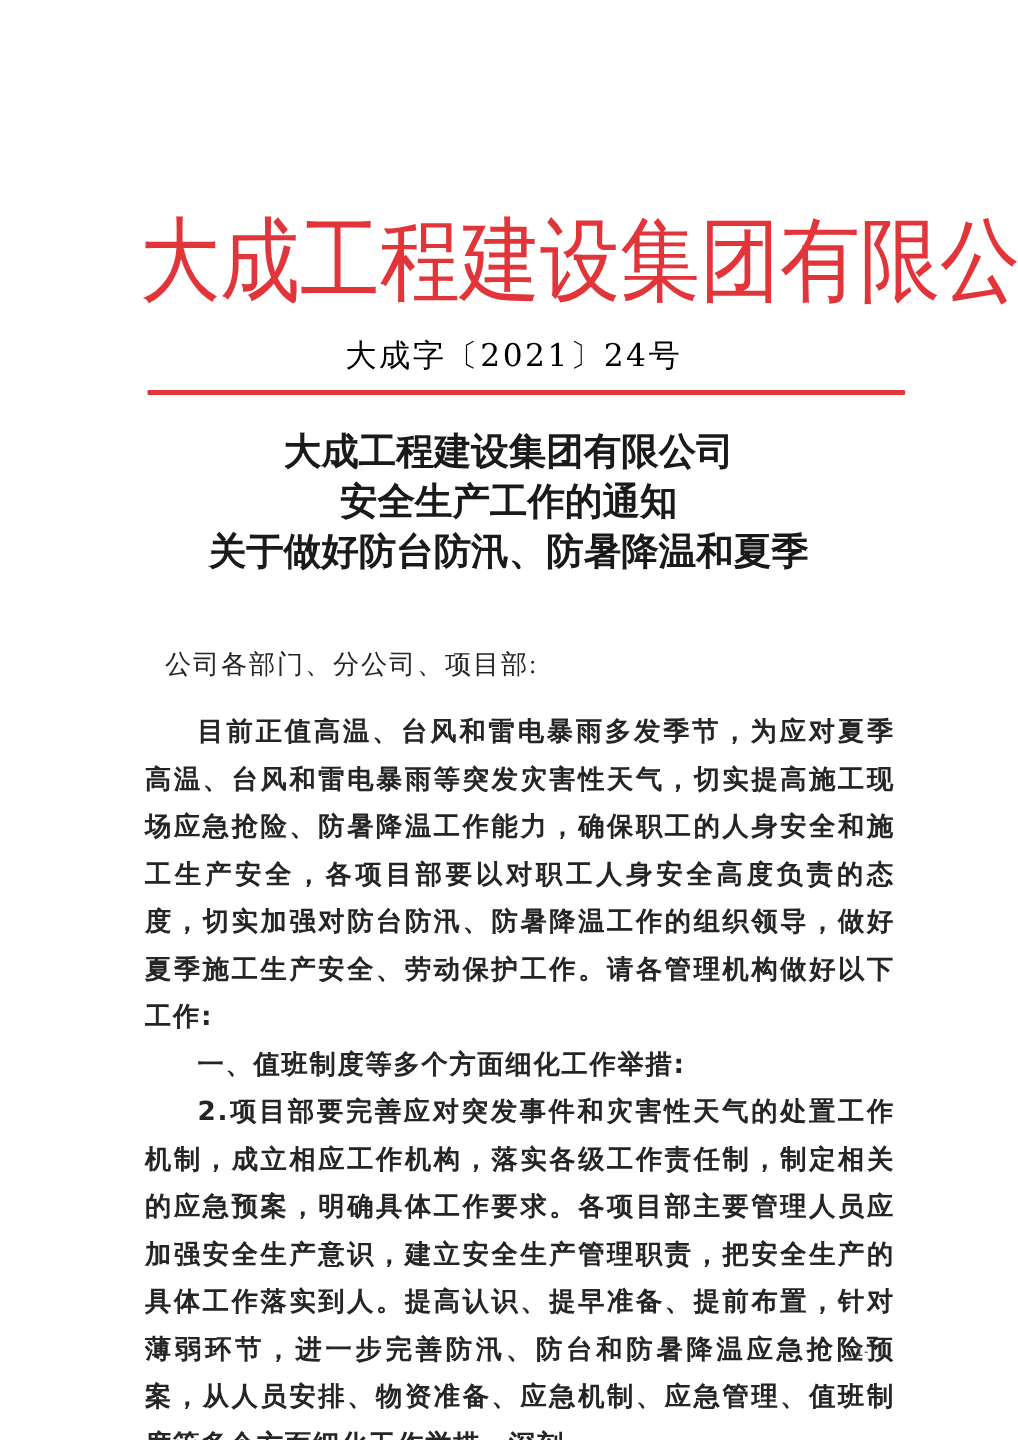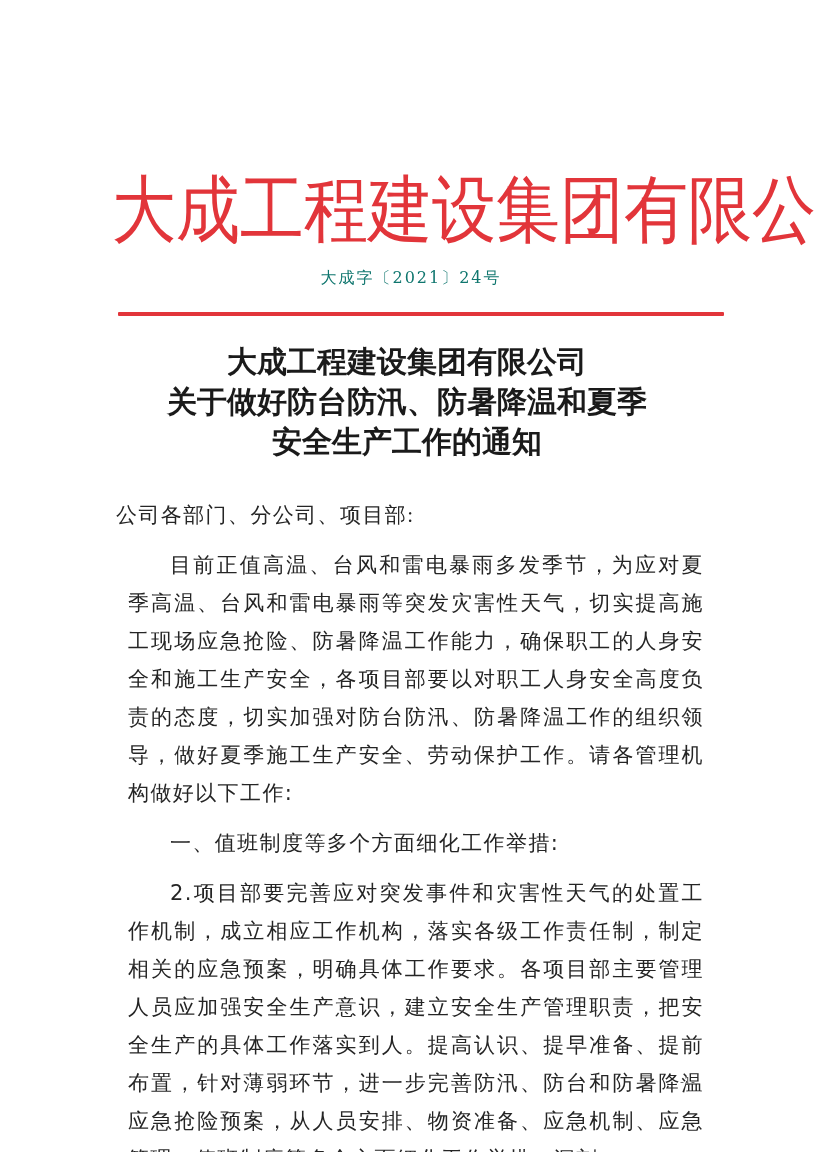--- a/index.html
+++ b/index.html
@@ -38,23 +38,23 @@
       white-space: nowrap;
       transform: scaleY(1.15);
       transform-origin: top left;
     }
     .doc-number {
       position: absolute;
       left: 0;
       width: 814px;
       top: 268px;
       text-align: center;
-      font-size: 16px;
+      font-size: 25px;
       letter-spacing: 2px;
-      color: #0f766e;
+      color: #000000;
       padding-left: 8px;
       box-sizing: border-box;
     }
     .red-rule {
       position: absolute;
       left: 118px;
       top: 312px;
       width: 606px;
       height: 4px;
       background: #e2353a;
@@ -81,27 +81,28 @@
       left: 116px;
       top: 496px;
       width: 600px;
       font-family: "DejaVu Sans", "Liberation Sans", sans-serif;
       font-size: 21px;
       line-height: 38px;
       color: #252525;
       text-align: justify;
     }
     .para {
-      margin: 12px;
+      margin: 0;
       text-indent: 2em;
       text-align: justify;
       letter-spacing: 1.4px;
+      font-weight: bold;
     }
     .salutation {
-      margin: 0;
+      margin: 16px;
       text-indent: 0;
       letter-spacing: 1.4px;
       font-family: Liberation Serif, serif;
     }
     .page-number {
       position: absolute;
       left: 680px;
       top: 1075px;
       font-size: 11px;
       color: #555;
@@ -114,22 +115,22 @@
 <div class="page">
 
   <div class="red-header">大成工程建设集团有限公司</div>
 
   <div class="doc-number">大成字〔2021〕24号</div>
 
   <div class="red-rule"></div>
 
   <div class="title-block">
     <span class="title-line">大成工程建设集团有限公司</span>
+    <span class="title-line">安全生产工作的通知</span>
     <span class="title-line">关于做好防台防汛、防暑降温和夏季</span>
-    <span class="title-line">安全生产工作的通知</span>
   </div>
 
   <div class="body-text">
     <p class="salutation">公司各部门、分公司、项目部:</p>
     <p class="para">目前正值高温、台风和雷电暴雨多发季节，为应对夏季高温、台风和雷电暴雨等突发灾害性天气，切实提高施工现场应急抢险、防暑降温工作能力，确保职工的人身安全和施工生产安全，各项目部要以对职工人身安全高度负责的态度，切实加强对防台防汛、防暑降温工作的组织领导，做好夏季施工生产安全、劳动保护工作。请各管理机构做好以下工作:</p>
     <p class="para">一、值班制度等多个方面细化工作举措:</p>
     <p class="para">2.项目部要完善应对突发事件和灾害性天气的处置工作机制，成立相应工作机构，落实各级工作责任制，制定相关的应急预案，明确具体工作要求。各项目部主要管理人员应加强安全生产意识，建立安全生产管理职责，把安全生产的具体工作落实到人。提高认识、提早准备、提前布置，针对薄弱环节，进一步完善防汛、防台和防暑降温应急抢险预案，从人员安排、物资准备、应急机制、应急管理、值班制度等多个方面细化工作举措，深刻</p>
   </div>
 
   <div class="page-number">-1-</div>

